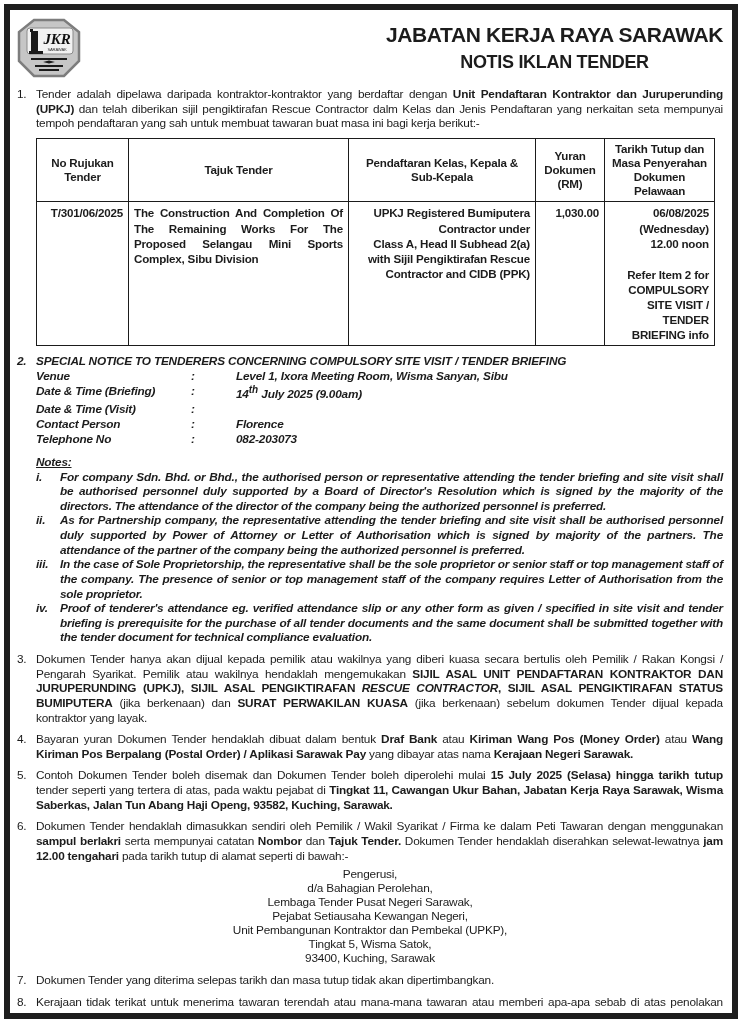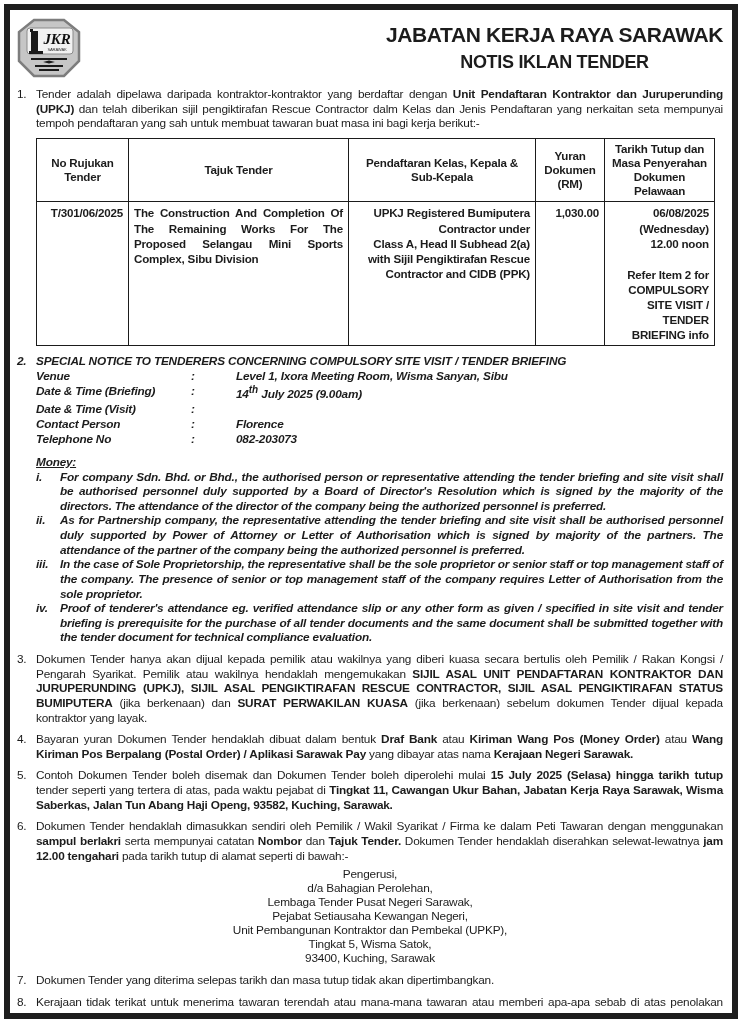--- a/index.html
+++ b/index.html
@@ -36,21 +36,21 @@
   .sec2{font-weight:700;font-style:italic;}
   .fld{display:grid;grid-template-columns:126px 16px 1fr;line-height:1.28;gap:29px;}
   .notes-head{text-decoration:underline;margin-top:8px;}
   .note{display:flex;}
   .note .rn{flex:0 0 24px;}
   .note .nb{flex:1;text-align:justify;}
   
   .addr{text-align:center;font-weight:400;line-height:1.19;margin:1px 0 8px;}
   
   span.b{font-weight:700;}
-  span.i{}
+  span.i{font-style:italic;}
   span.sup{vertical-align:super;font-size:10px;letter-spacing:0;}
 </style>
 </head>
 <body>
 
 <div class="frame">
 
   <div class="hdr">
     <svg class="logo" viewBox="0 0 64 60" aria-hidden="true">
       <polygon points="17,2 47,2 62,14 62,43 47,58 17,58 2,43 2,14" fill="#c6c6c6" stroke="#7d7d7d" stroke-width="2.5"></polygon>
@@ -138,21 +138,21 @@
         <span>Contact Person</span>
         <span>:</span>
         <span><span>Florence</span></span>
       </div>
       <div class="fld">
         <span>Telephone No</span>
         <span>:</span>
         <span><span>082-203073</span></span>
       </div>
 
-      <div class="notes-head">Money:</div>
+      <div class="notes-head">Notes:</div>
       <div>
         <div class="note">
           <span class="rn">i.</span>
           <div class="nb">For company Sdn. Bhd. or Bhd., the authorised person or representative attending the tender briefing and site visit shall be authorised personnel duly supported by a Board of Director's Resolution which is signed by the majority of the directors. The attendance of the director of the company being the authorized personnel is preferred.</div>
         </div>
         <div class="note">
           <span class="rn">ii.</span>
           <div class="nb">As for Partnership company, the representative attending the tender briefing and site visit shall be authorised personnel duly supported by Power of Attorney or Letter of Authorisation which is signed by majority of the partners. The attendance of the partner of the company being the authorized personnel is preferred.</div>
         </div>
         <div class="note">

